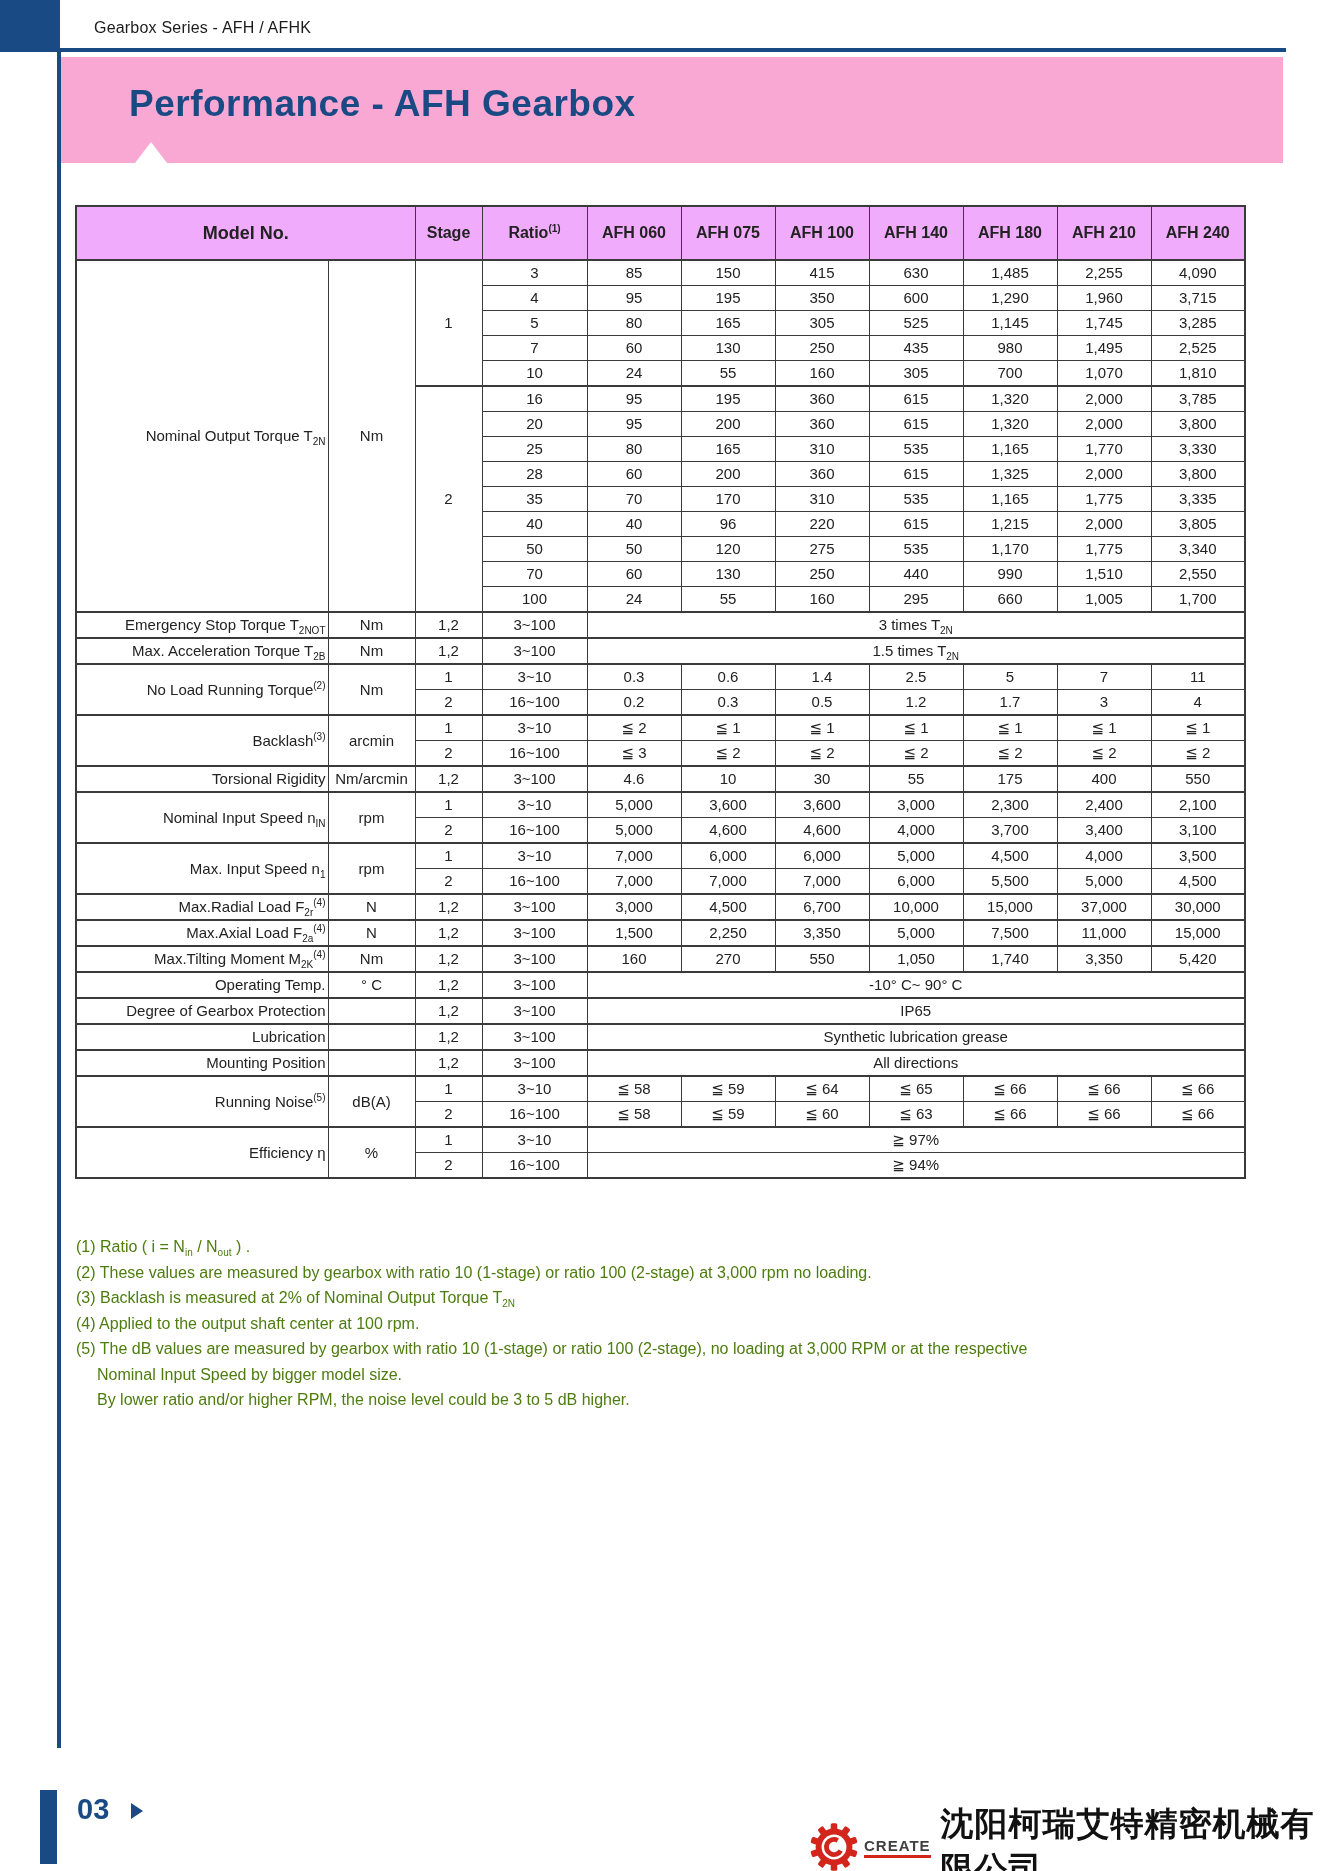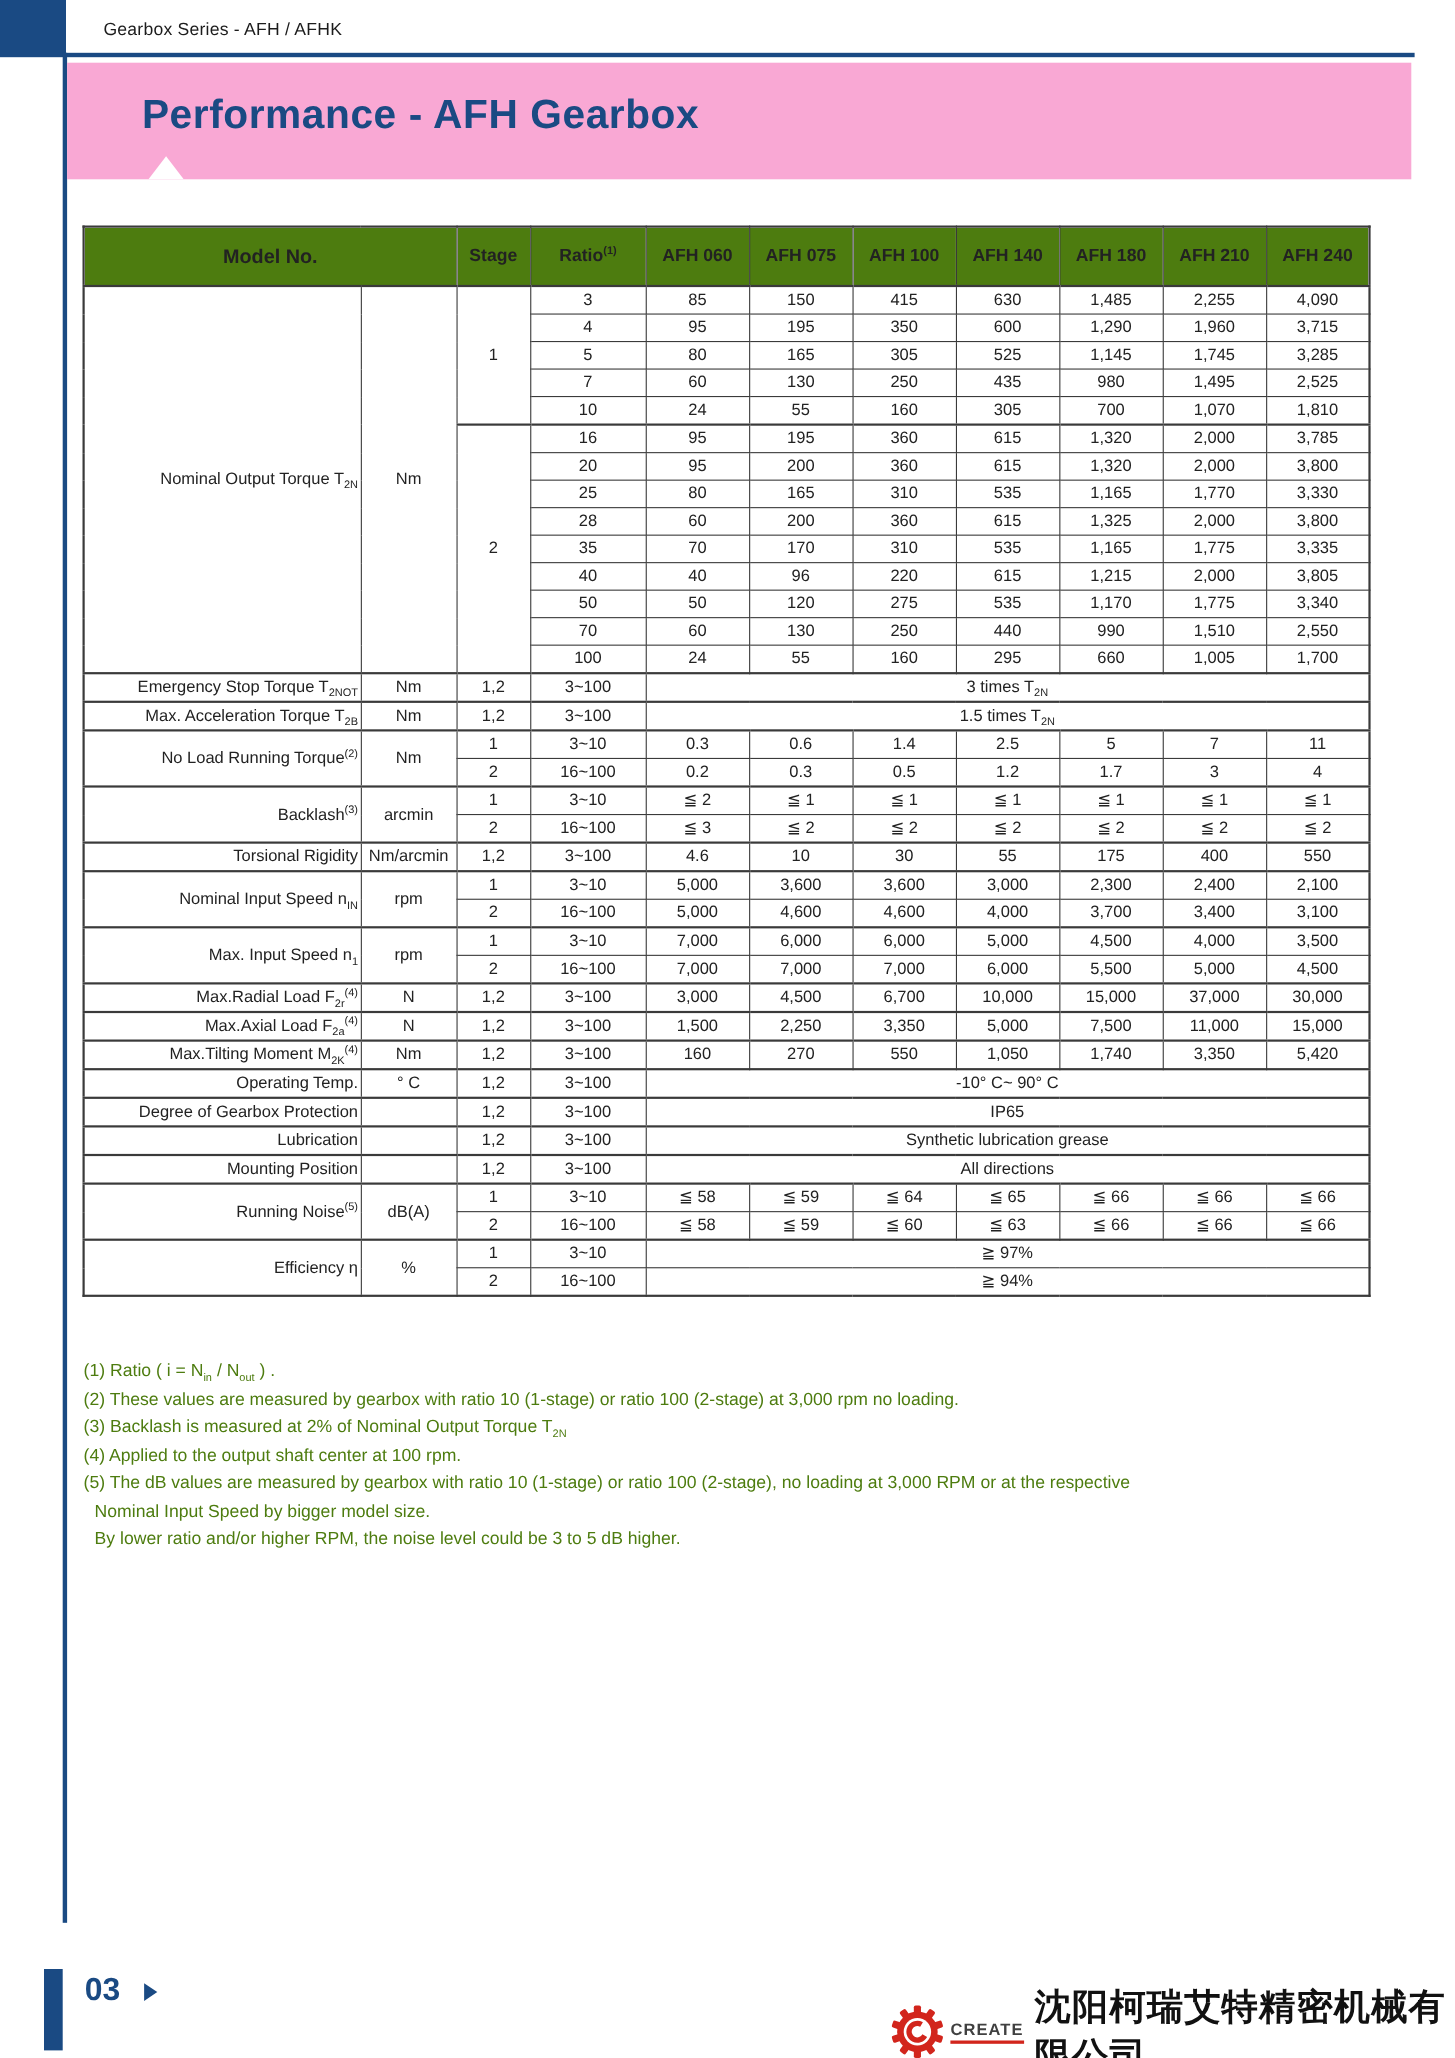--- a/index.html
+++ b/index.html
@@ -14,31 +14,31 @@
   .breadcrumb{position:absolute;left:94px;top:19px;font-size:16px;color:#1c1c1c;letter-spacing:.2px;}
   .banner{position:absolute;left:61px;top:57px;width:1222px;height:106px;background:#f9a8d4;}
   .banner-title{position:absolute;left:68px;top:26px;font-size:37px;font-weight:bold;color:#1a4a83;letter-spacing:.5px;}
   .banner-notch{position:absolute;left:74px;bottom:0;width:0;height:0;
     border-left:16px solid transparent;border-right:16px solid transparent;border-bottom:21px solid #ffffff;}
   
   .table-wrap{position:absolute;left:75px;top:205px;}
   table.perf{border-collapse:collapse;table-layout:fixed;width:1169px;font-size:15px;color:#222;}
   table.perf{border:2px solid #3a3a3a;}
   table.perf th,table.perf td{border:1px solid #3a3a3a;overflow:hidden;white-space:nowrap;}
-  table.perf thead th{background:#4d7c0f;height:50px;font-size:16px;font-weight:bold;text-align:center;}
+  table.perf thead th{background:#f0abfc;height:50px;font-size:16px;font-weight:bold;text-align:center;}
   table.perf thead th.model-hd{font-size:18px;}
   table.perf tbody td{height:24px;text-align:center;padding:0 2px;line-height:1.05;}
   table.perf td.lbl{text-align:right;padding-left:7px;}
   table.perf tr.sect td{border-top:2px solid #3a3a3a;}
   sub{font-size:10px;line-height:0;}
   sup{font-size:10px;line-height:0;}
   
   .footnotes{position:absolute;left:76px;top:1238px;width:1140px;font-size:16px;color:#4d7c0f;}
   .footnotes .fline{margin-bottom:7.5px;}
-  .footnotes .fline.indent{margin-left:10px;}
+  .footnotes .fline.indent{margin-left:21px;}
   
   .footer-bar{position:absolute;left:40px;top:1790px;width:17px;height:74px;background:#1a4a83;}
   .page-num{position:absolute;left:77px;top:1793px;font-size:29px;font-weight:bold;color:#1a4a83;}
   .page-arrow{position:absolute;left:131px;top:1803px;width:0;height:0;
     border-top:8px solid transparent;border-bottom:8px solid transparent;border-left:12px solid #1a4a83;}
   .logo-row{position:absolute;left:808px;top:1802px;display:flex;align-items:center;}
   .logo-gear{width:52px;height:52px;flex:0 0 auto;}
   .logo-create{margin-left:4px;font-size:15px;font-weight:bold;letter-spacing:1px;color:#404040;
     border-bottom:3px solid #d2251c;padding-bottom:1px;}
   .logo-cn{margin-left:10px;font-size:33px;font-weight:bold;color:#111;font-family:sans-serif;letter-spacing:1px;}

